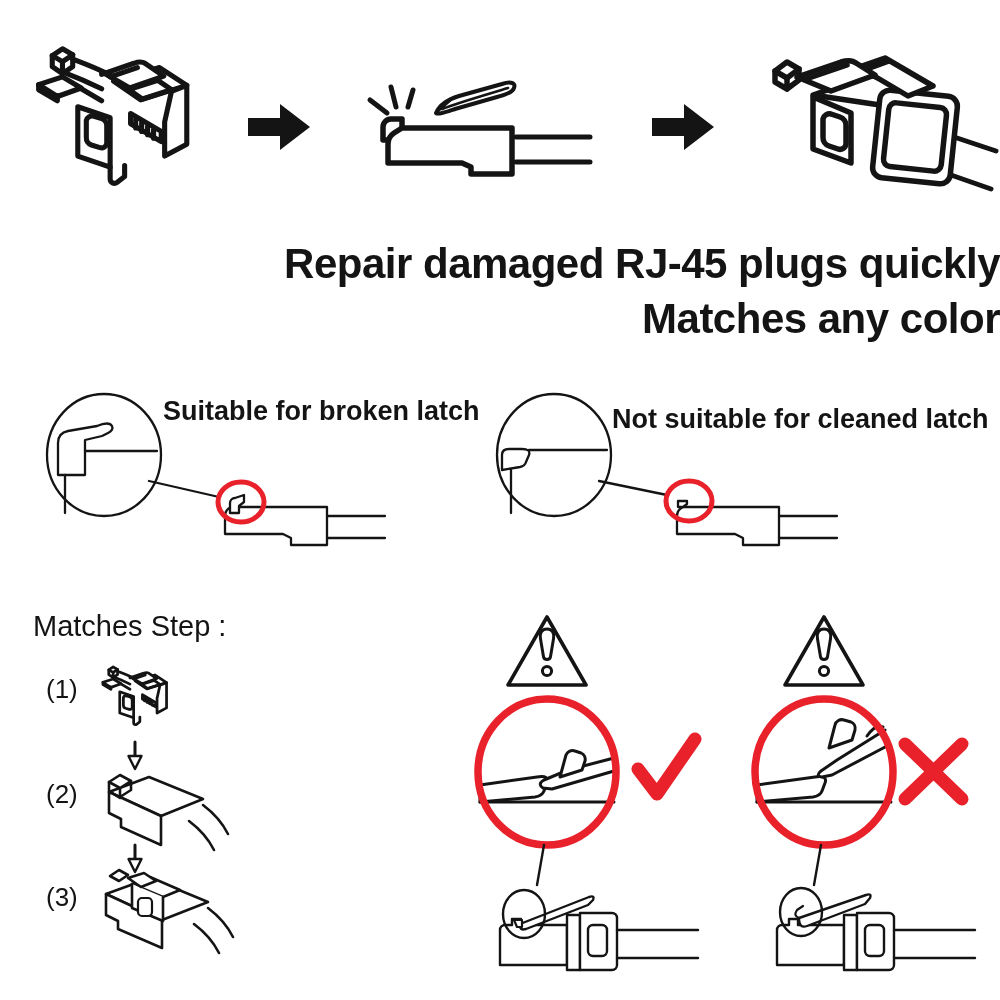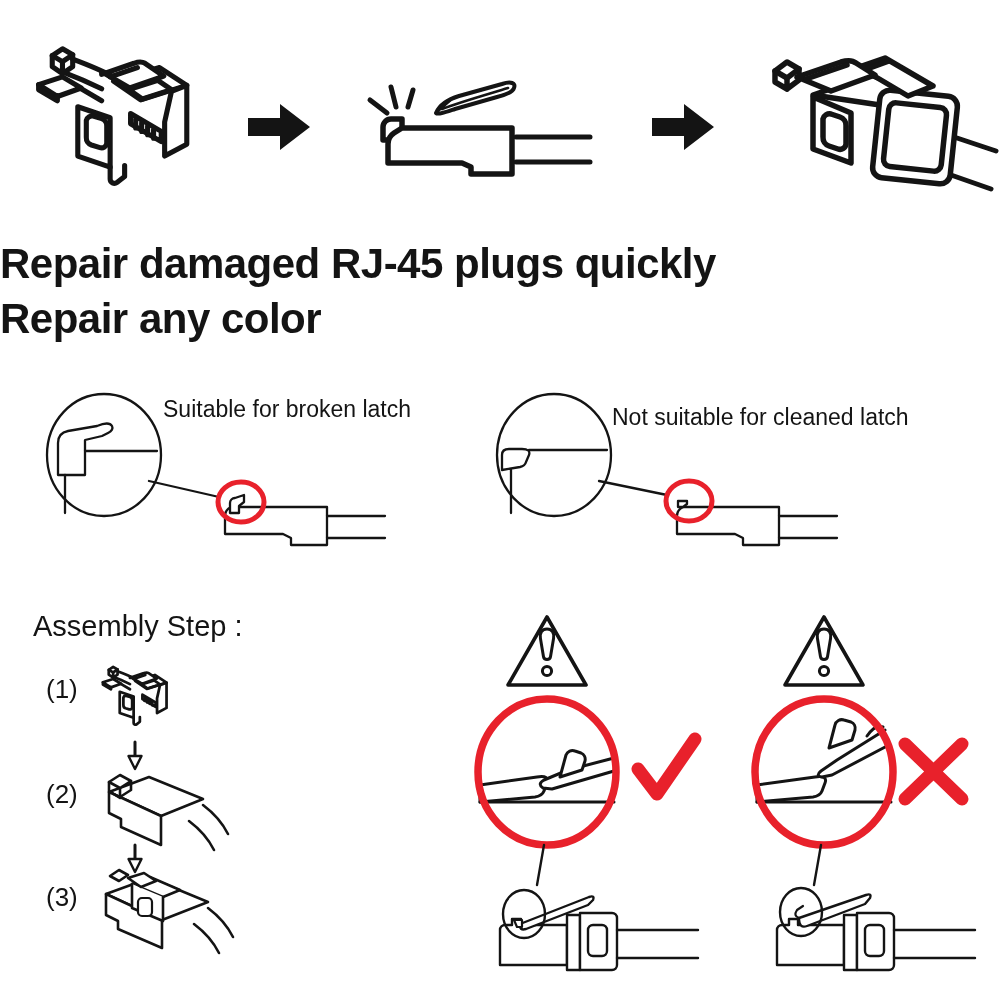--- a/index.html
+++ b/index.html
@@ -12,24 +12,24 @@
   svg{overflow:visible;display:block;}
   svg path,svg line,svg ellipse,svg circle,svg rect,svg polyline{
     stroke-linecap:round;stroke-linejoin:round;vector-effect:none;
   }
   .ink{stroke:var(--ink,#141414);fill:none;}
   .ink-fill{fill:var(--ink,#141414);stroke:none;}
   .inkw{stroke:var(--ink,#141414);fill:#fff;}
   .red{stroke:var(--red,#E8212B);fill:none;}
   .hl{stroke:var(--ink,#141414);}
   .title{
-    left:0;top:236px;width:1000px;text-align:left;
+    left:0;top:236px;width:1000px;text-align:right;
     font-size:42px;font-weight:bold;line-height:55px;letter-spacing:-0.5px;
   }
-  .mid-label{font-size:23px;white-space:nowrap;}
+  .mid-label{font-size:27px;white-space:nowrap;font-weight:bold;}
   .assembly-heading{font-size:29px;white-space:nowrap;}
   .step-label{font-size:26px;}
 </style>
 </head>
 <body style="background: rgb(255, 255, 255);">
 
 <svg width="0" height="0" xmlns="http://www.w3.org/2000/svg" aria-hidden="true">
   <defs>
     <symbol id="clip-shape" viewBox="0 0 190 175">
       <path d="M98,46 L152,30 L184,51 L130,68 Z" fill="#fff"></path>
@@ -84,21 +84,21 @@
   <path class="inkw" stroke-width="5.5" d="M50,64 v52 l38,14 V80 Z"></path>
   <path class="inkw" stroke-width="5.5" d="M60,86 a7,7 0 0 1 8,-5 l9,3 a9,9 0 0 1 6,9 v18 a6,6 0 0 1 -8,5 l-9,-3 a9,9 0 0 1 -6,-9 z"></path>
   <path class="inkw" stroke-width="5.5" d="M34,44 L78,29 Q88,26 93,30 L112,42 68,58 Z"></path>
   <path class="ink" stroke-width="5.5" d="M43,46 L84,32"></path>
   <path class="inkw" stroke-width="5.5" d="M12,38 l12,-9 12,7 -12,9 z"></path>
   <path class="ink" stroke-width="5.5" d="M12,38 v11 l12,7 v-11 M36,36 v11 l-12,9"></path>
 </svg>
 
 <div class="abs title">
   <div>Repair damaged RJ-45 plugs quickly</div>
-  <div>Repair any color</div>
+  <div>Matches any color</div>
 </div>
 
 <div class="abs mid-label" style="left:163px;top:396px">Suitable for broken latch</div>
 
 <svg class="abs" style="left:25px;top:383px" width="450" height="190" viewBox="0 0 450 190" xmlns="http://www.w3.org/2000/svg">
   <defs>
     <pattern id="hatchA" patternUnits="userSpaceOnUse" width="7" height="7" patternTransform="rotate(45)">
       <line x1="3.5" y1="0" x2="3.5" y2="7" class="hl" stroke-width="2.2"></line>
     </pattern>
   </defs>
@@ -123,21 +123,21 @@
   <ellipse class="ink" stroke-width="2.3" cx="79" cy="72" rx="57" ry="61"></ellipse>
   <path stroke-width="2.3" class="ink" fill="url(#hatchB)" d="M27,87 V72 Q27,66 34,66 H47 Q56,66 54,72 L51,79 Q50,83 45,84 L27,87 Z"></path>
   <path class="ink" stroke-width="2.3" d="M54,67 H132 M36,87 V130"></path>
   <path class="ink" stroke-width="2.3" d="M124,98 L192,112"></path>
   <path class="inkw" stroke-width="2.3" d="M212,124 H304 V162 H268 V155 L260,151 H202 V133 Q202,127 208,124 Z"></path>
   <path class="inkw" stroke-width="2.3" d="M203,124 v-6 h9 v3 l-4,3 z"></path>
   <path class="ink" stroke-width="2.3" d="M304,133 H362 M304,155 H362"></path>
   <ellipse class="red" stroke-width="5" cx="214" cy="118" rx="23" ry="20"></ellipse>
 </svg>
 
-<div class="abs assembly-heading" style="left:33px;top:610px">Assembly Step :</div>
+<div class="abs assembly-heading" style="left:33px;top:610px">Matches Step :</div>
 
 <div class="abs step-label" style="left:46px;top:674px">(1)</div>
 <svg class="abs" style="left:99px;top:664px" width="70" height="64" viewBox="0 0 190 175" xmlns="http://www.w3.org/2000/svg">
   <use href="#clip-shape" xlink:href="#clip-shape" class="ink" stroke-width="7.5"></use>
 </svg>
 
 <svg class="abs" style="left:127px;top:742px" width="16" height="28" viewBox="0 0 16 28" xmlns="http://www.w3.org/2000/svg">
   <path class="ink" stroke-width="3" d="M8,0 V15"></path>
   <path class="inkw" stroke-width="2.4" d="M1.5,14 H14.5 L8,27 Z"></path>
 </svg>

